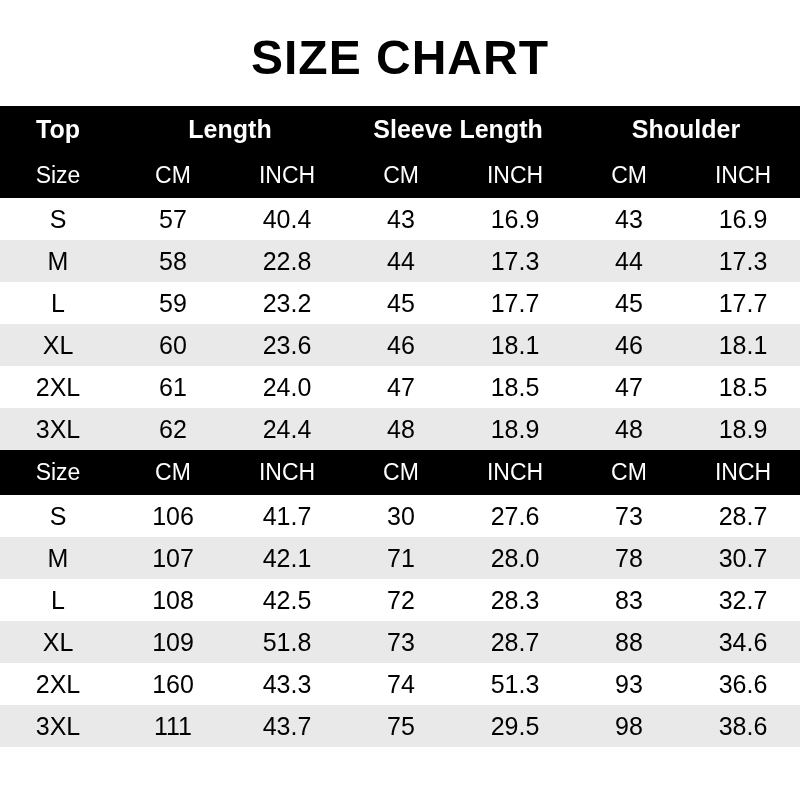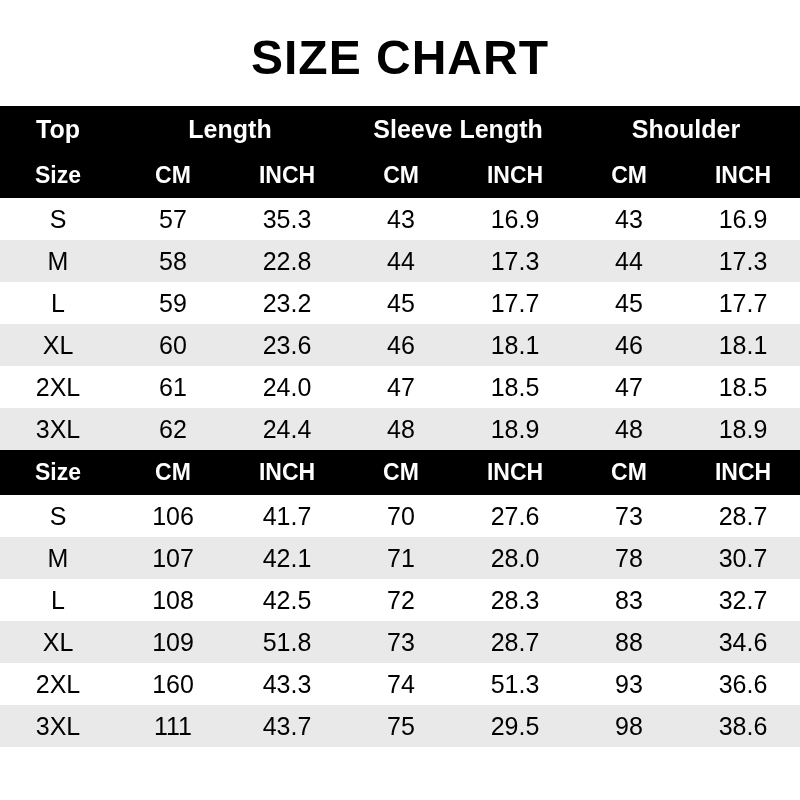--- a/index.html
+++ b/index.html
@@ -45,21 +45,21 @@
   tr.hdr-group td {
     background: #000000;
     color: #ffffff;
     font-weight: bold;
     font-size: 25px;
     height: 47px;
   }
   tr.hdr-units td {
     background: #000000;
     color: #ffffff;
-    font-weight: bold;
+    font-weight: normal;
     font-size: 23px;
     height: 45px;
   }
   td.sizecell {
     font-weight: bold;
     font-size: 25px;
   }
   
   tr.data td {
     font-size: 25px;
@@ -107,21 +107,21 @@
         <td>INCH</td>
         <td>CM</td>
         <td>INCH</td>
         <td>CM</td>
         <td>INCH</td>
       </tr>
 
       <tr class="data">
         <td>S</td>
         <td>57</td>
-        <td>35.3</td>
+        <td>40.4</td>
         <td>43</td>
         <td>16.9</td>
         <td>43</td>
         <td>16.9</td>
       </tr>
       <tr class="data alt">
         <td>M</td>
         <td>58</td>
         <td>22.8</td>
         <td>44</td>
@@ -186,21 +186,21 @@
         <td>CM</td>
         <td>INCH</td>
         <td>CM</td>
         <td>INCH</td>
       </tr>
 
       <tr class="data">
         <td>S</td>
         <td>106</td>
         <td>41.7</td>
-        <td>70</td>
+        <td>30</td>
         <td>27.6</td>
         <td>73</td>
         <td>28.7</td>
       </tr>
       <tr class="data alt">
         <td>M</td>
         <td>107</td>
         <td>42.1</td>
         <td>71</td>
         <td>28.0</td>

